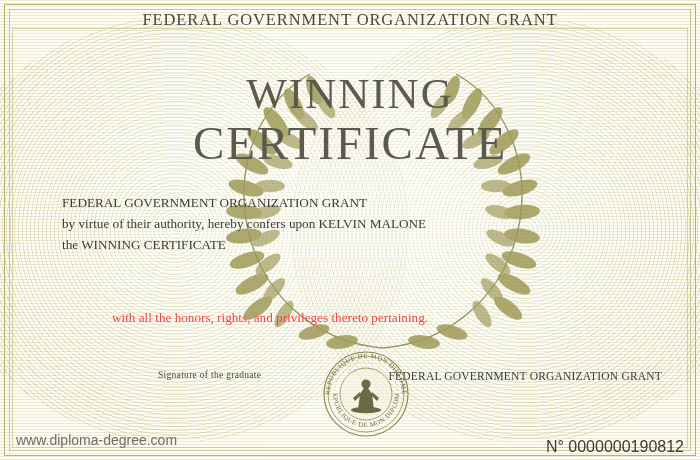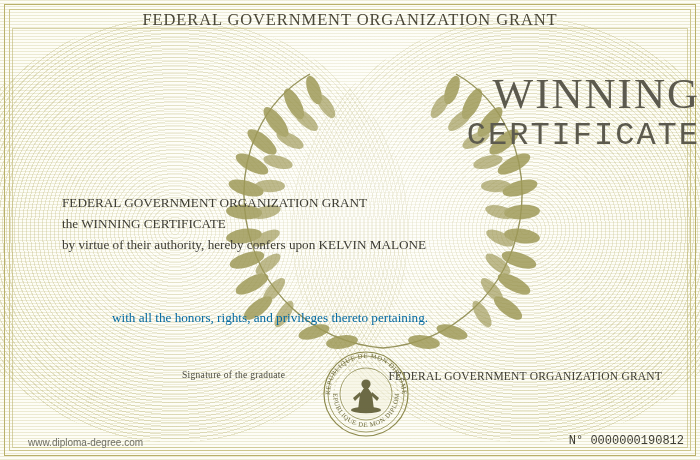--- a/index.html
+++ b/index.html
@@ -104,57 +104,56 @@
     font-size: 16.5px;
     letter-spacing: 0.9px;
     color: #4a4738;
     white-space: nowrap;
   }
 
   .headline {
     position: absolute;
     left: 0; right: 0;
     top: 72px;
-    text-align: right;
+    text-align: center;
     line-height: 1.02;
     color: #5c5a4e;
     letter-spacing: 2px;
   }
   .headline .l1 { font-size: 43px; display: block; }
-  .headline .l2 { font-size: 32px; display: block; margin-top: 4px; font-family: Liberation Mono, monospace; }
+  .headline .l2 { font-size: 47px; display: block; margin-top: 4px; }
 
   .body-block {
     position: absolute;
     left: 62px;
     top: 192px;
     width: 560px;
     font-size: 13.2px;
     line-height: 21px;
     color: #3d3c33;
   }
   .body-block .line { white-space: nowrap; }
 
   .honors {
     position: absolute;
     left: 112px;
     top: 310px;
     font-size: 13.2px;
-    color: #0369a1;
+    color: #ef4444;
     white-space: nowrap;
   }
 
   
   .sig-left {
     position: absolute;
     left: 158px;
     top: 370px;
     font-size: 9.5px;
     color: #4a4a3f;
     letter-spacing: 0.3px;
-    margin-left: 24px;
   }
   .sig-right {
     position: absolute;
     right: 38px;
     top: 370px;
     font-size: 11.5px;
     color: #3d3c33;
     letter-spacing: 0.2px;
     white-space: nowrap;
   }
@@ -164,32 +163,32 @@
     position: absolute;
     left: 320px;
     top: 348px;
     width: 92px;
     height: 92px;
   }
 
   
   .footer-left {
     position: absolute;
-    left: 28px;
+    left: 16px;
     bottom: 12px;
     font-family: "Liberation Sans", sans-serif;
-    font-size: 10px;
+    font-size: 14px;
     color: #6d6d63;
   }
   .footer-right {
     position: absolute;
     right: 16px;
-    bottom: 12px;
-    font-family: Liberation Mono, monospace;
-    font-size: 12px;
+    bottom: 4px;
+    font-family: Liberation Sans, sans-serif;
+    font-size: 16px;
     color: #3d3c33;
   }
 </style>
 </head>
 <body>
 
 <div id="certificate">
 
   <div class="bg-base"></div>
   <div class="bg-oval left"></div>
@@ -272,22 +271,22 @@
 
   <div class="top-title">FEDERAL GOVERNMENT ORGANIZATION GRANT</div>
 
   <div class="headline">
     <span class="l1">WINNING</span>
     <span class="l2">CERTIFICATE</span>
   </div>
 
   <div class="body-block">
     <div class="line">FEDERAL GOVERNMENT ORGANIZATION GRANT</div>
+    <div class="line">by virtue of their authority, hereby confers upon KELVIN MALONE</div>
     <div class="line">the WINNING CERTIFICATE</div>
-    <div class="line">by virtue of their authority, hereby confers upon KELVIN MALONE</div>
   </div>
 
   <div class="honors">with all the honors, rights, and privileges thereto pertaining.</div>
 
   <div class="sig-left">Signature of the graduate</div>
   <div class="sig-right">FEDERAL GOVERNMENT ORGANIZATION GRANT</div>
 
   <svg class="seal" viewBox="0 0 92 92">
     <defs>
       <path id="sealArcTop" d="M 10 46 A 36 36 0 0 1 82 46"></path>

